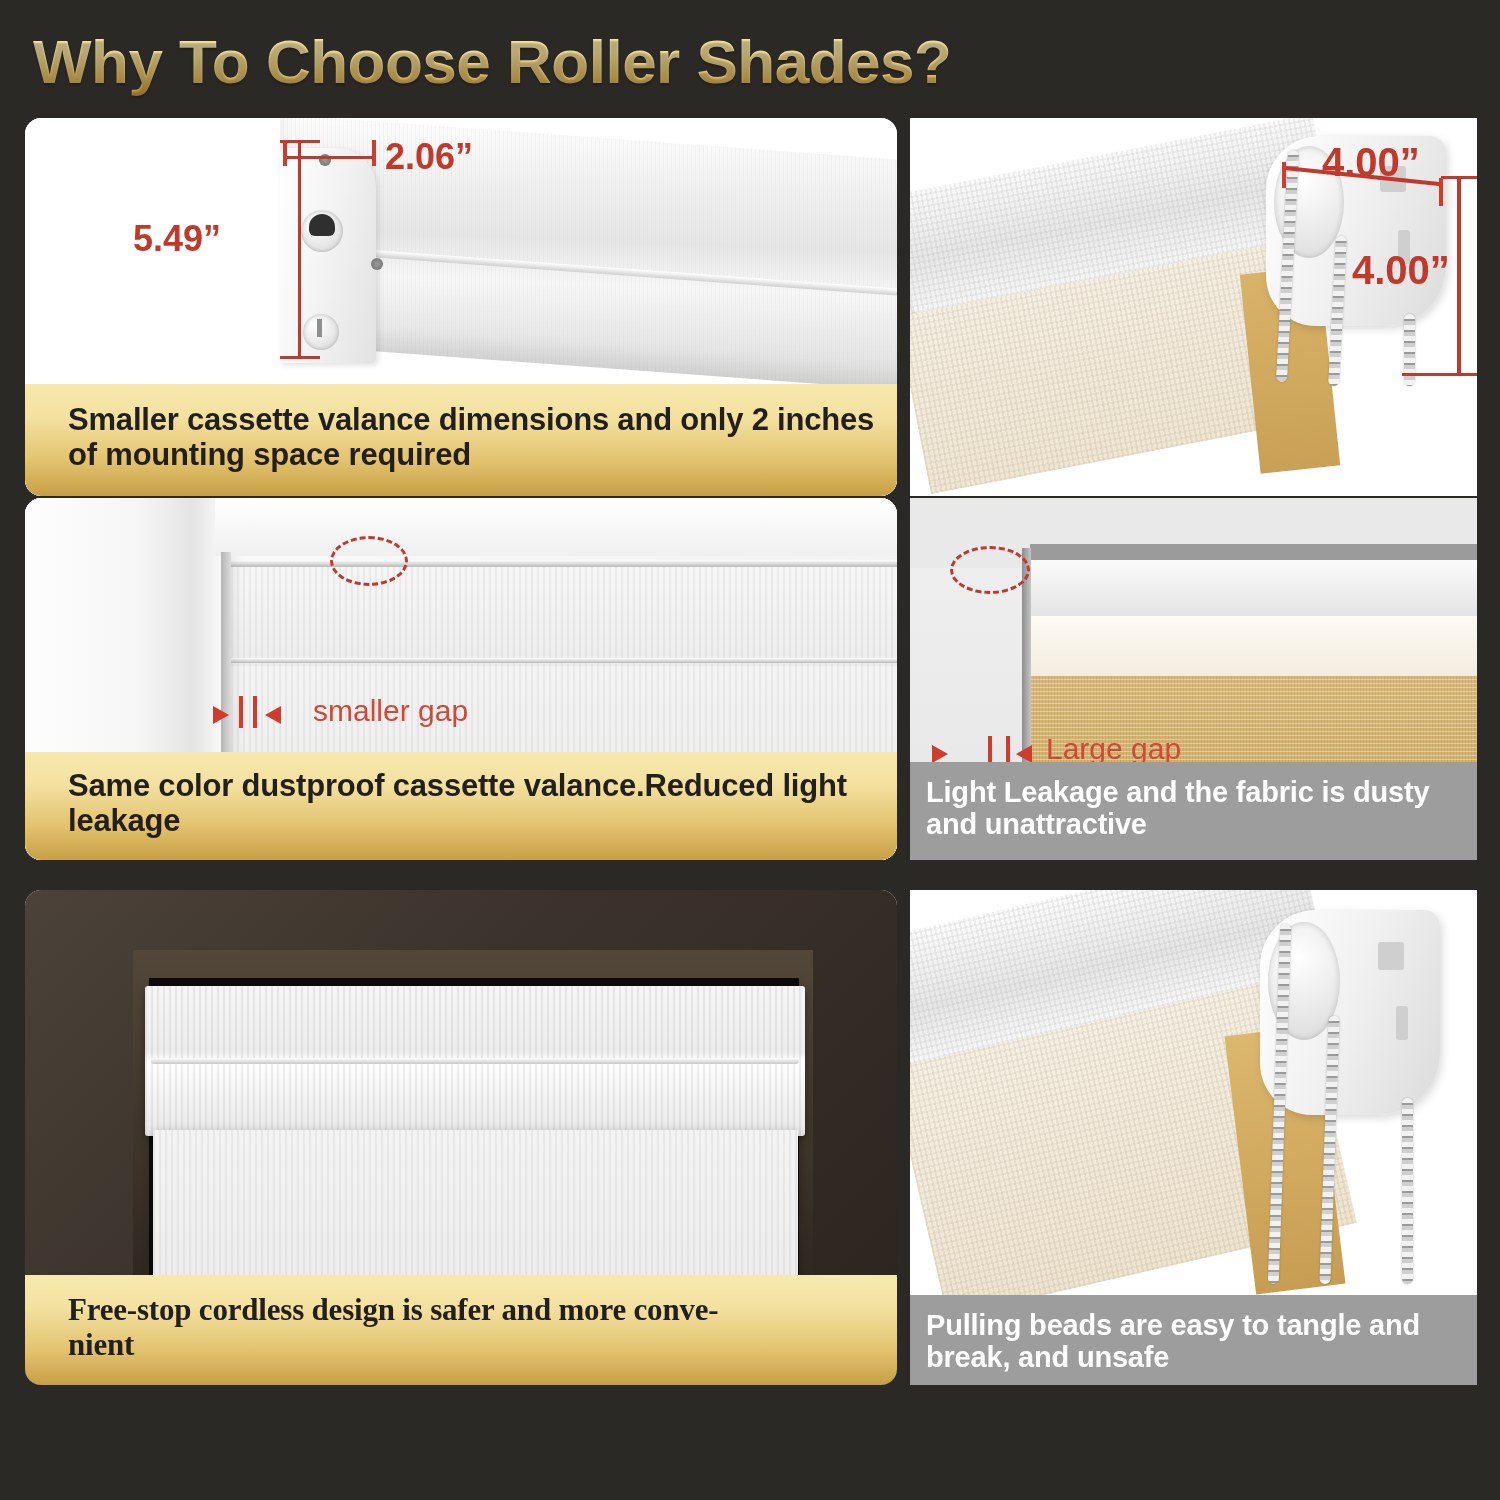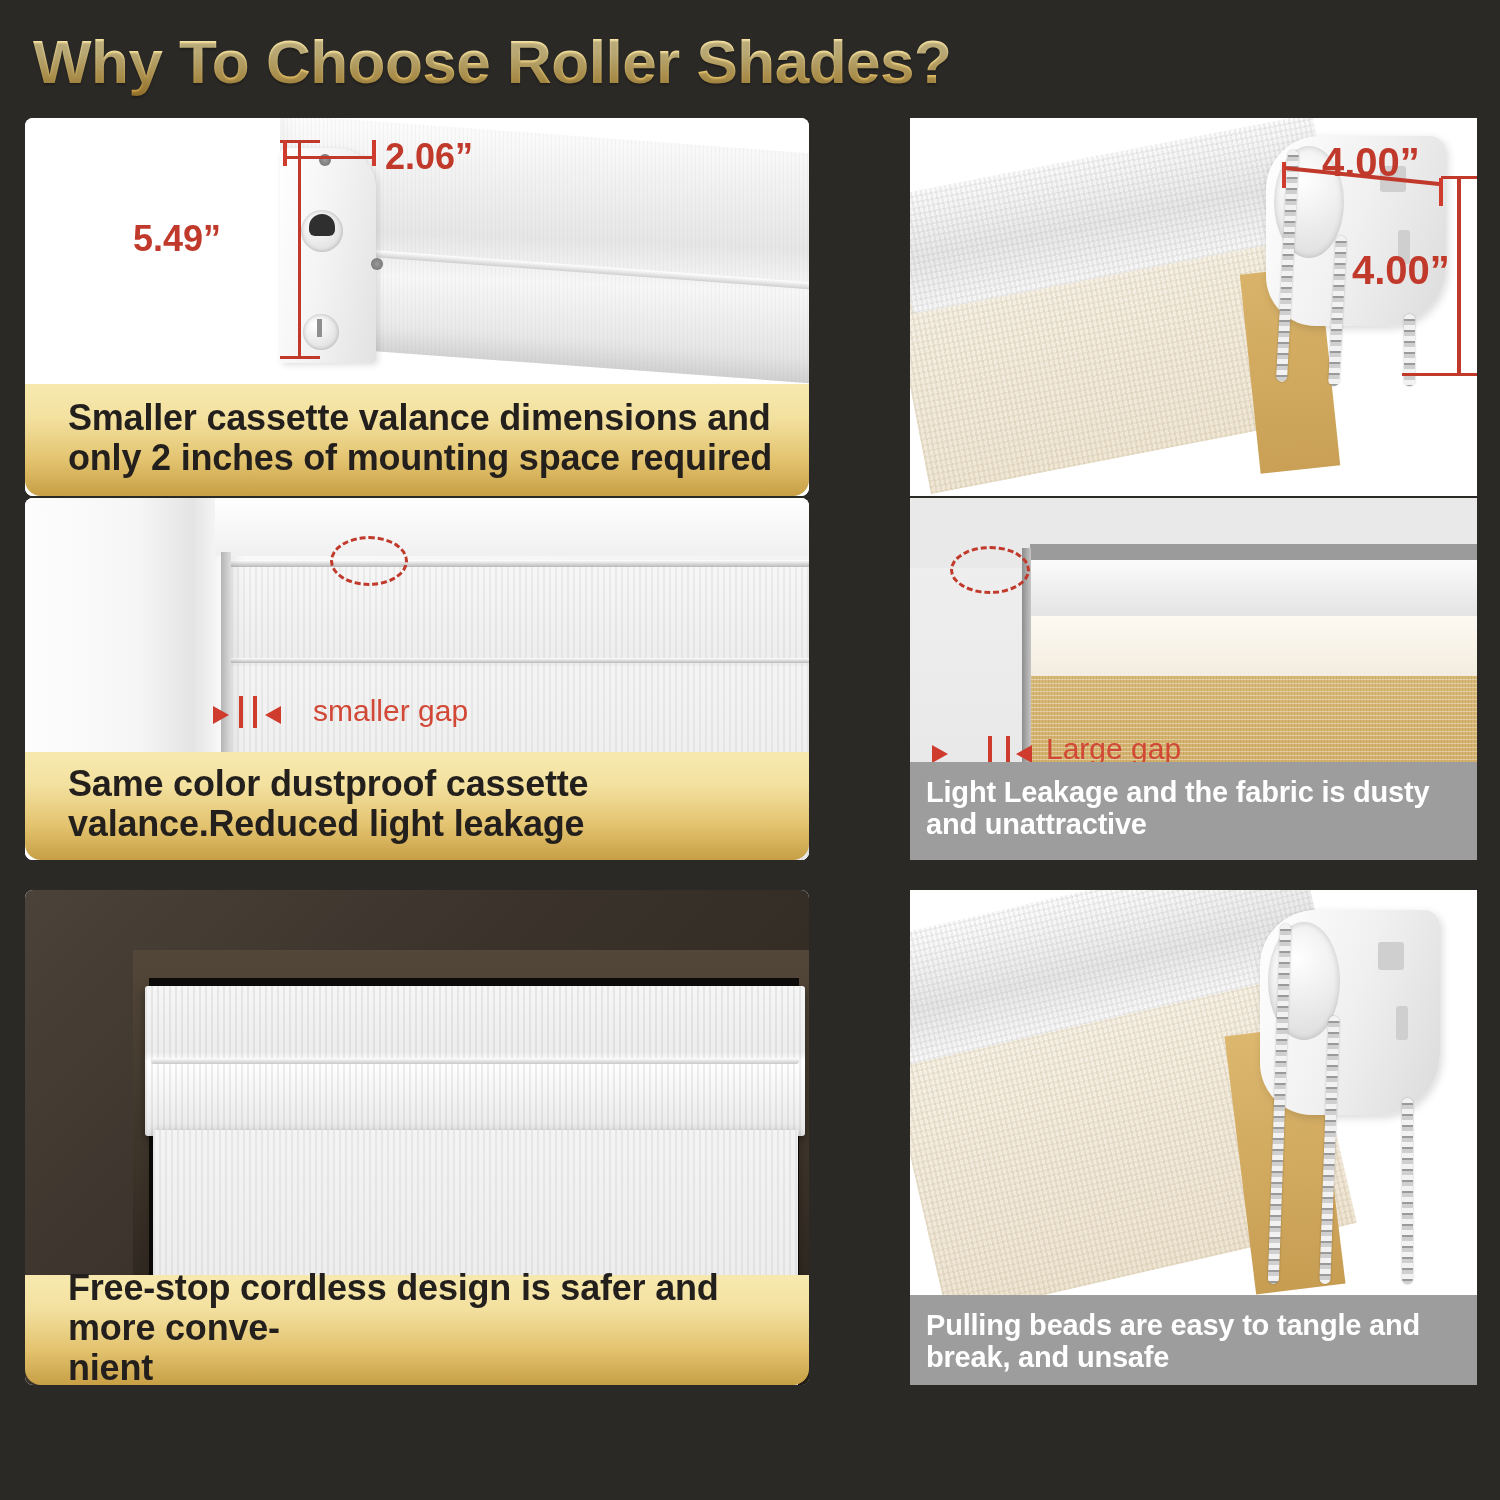--- a/index.html
+++ b/index.html
@@ -25,42 +25,42 @@
     color:transparent;
     -webkit-text-fill-color:transparent;
     white-space:nowrap;
     text-shadow:0 2px 2px rgba(0,0,0,.25);
   }
 
   
   .panel { position:absolute; overflow:hidden; }
   .panel .art { position:absolute; inset:0; overflow:hidden; }
 
-  .left-panel  { left:25px;  width:784px; border-radius:8px; background:#fff; }
+  .left-panel  { left:25px;  width:872px; border-radius:16px; background:#fff; }
   .right-panel { left:910px; width:567px; background:#bef264; }
 
   .row1 { top:118px; height:378px; }
   .row2 { top:498px; height:362px; }
   .row3 { top:890px; height:495px; }
 
   
   .caption {
     position:absolute; left:0; right:0; bottom:0;
     display:flex; align-items:center;
     padding:10px 16px 14px 16px;
     font-weight:bold;
     line-height:1.12;
     z-index:9;
   }
   .cap-gold {
     background:linear-gradient(180deg,#f7e9ae 0%,#f3e1a0 30%,#e3c36f 68%,#c79f45 100%);
     color:#231f1c;
     border-bottom-left-radius:16px;
     border-bottom-right-radius:16px;
-    font-size:36px;
+    font-size:31px;
     letter-spacing:-0.2px;
     padding-left:43px;
   }
   .cap-gray {
     background:#9d9d9d;
     color:#ffffff;
     font-size:29px;
     letter-spacing:-0.2px;
   }
   .cap-gold.h1 { height:112px; }
@@ -401,21 +401,21 @@
     </div>
 
     <div class="p5-valance">
         <div class="tex"></div>
       </div>
     <div class="p5-fabric">
         <div class="tex"></div>
       </div>
 
   </div>
-  <div class="caption cap-gold h3" style="white-space:pre-line;">Free-stop cordless design is safer and more conve-
+  <div class="caption cap-gold h3" style="white-space:pre-line;font-family:Liberation Serif, serif;">Free-stop cordless design is safer and more conve-
 nient</div>
 </div>
 
 <div class="panel right-panel row3">
   <div class="art">
     <div class="p6-bg"></div>
     <div class="p6-fab">
         <div class="tex"></div>
       </div>
     <div class="p6-tan"></div>

